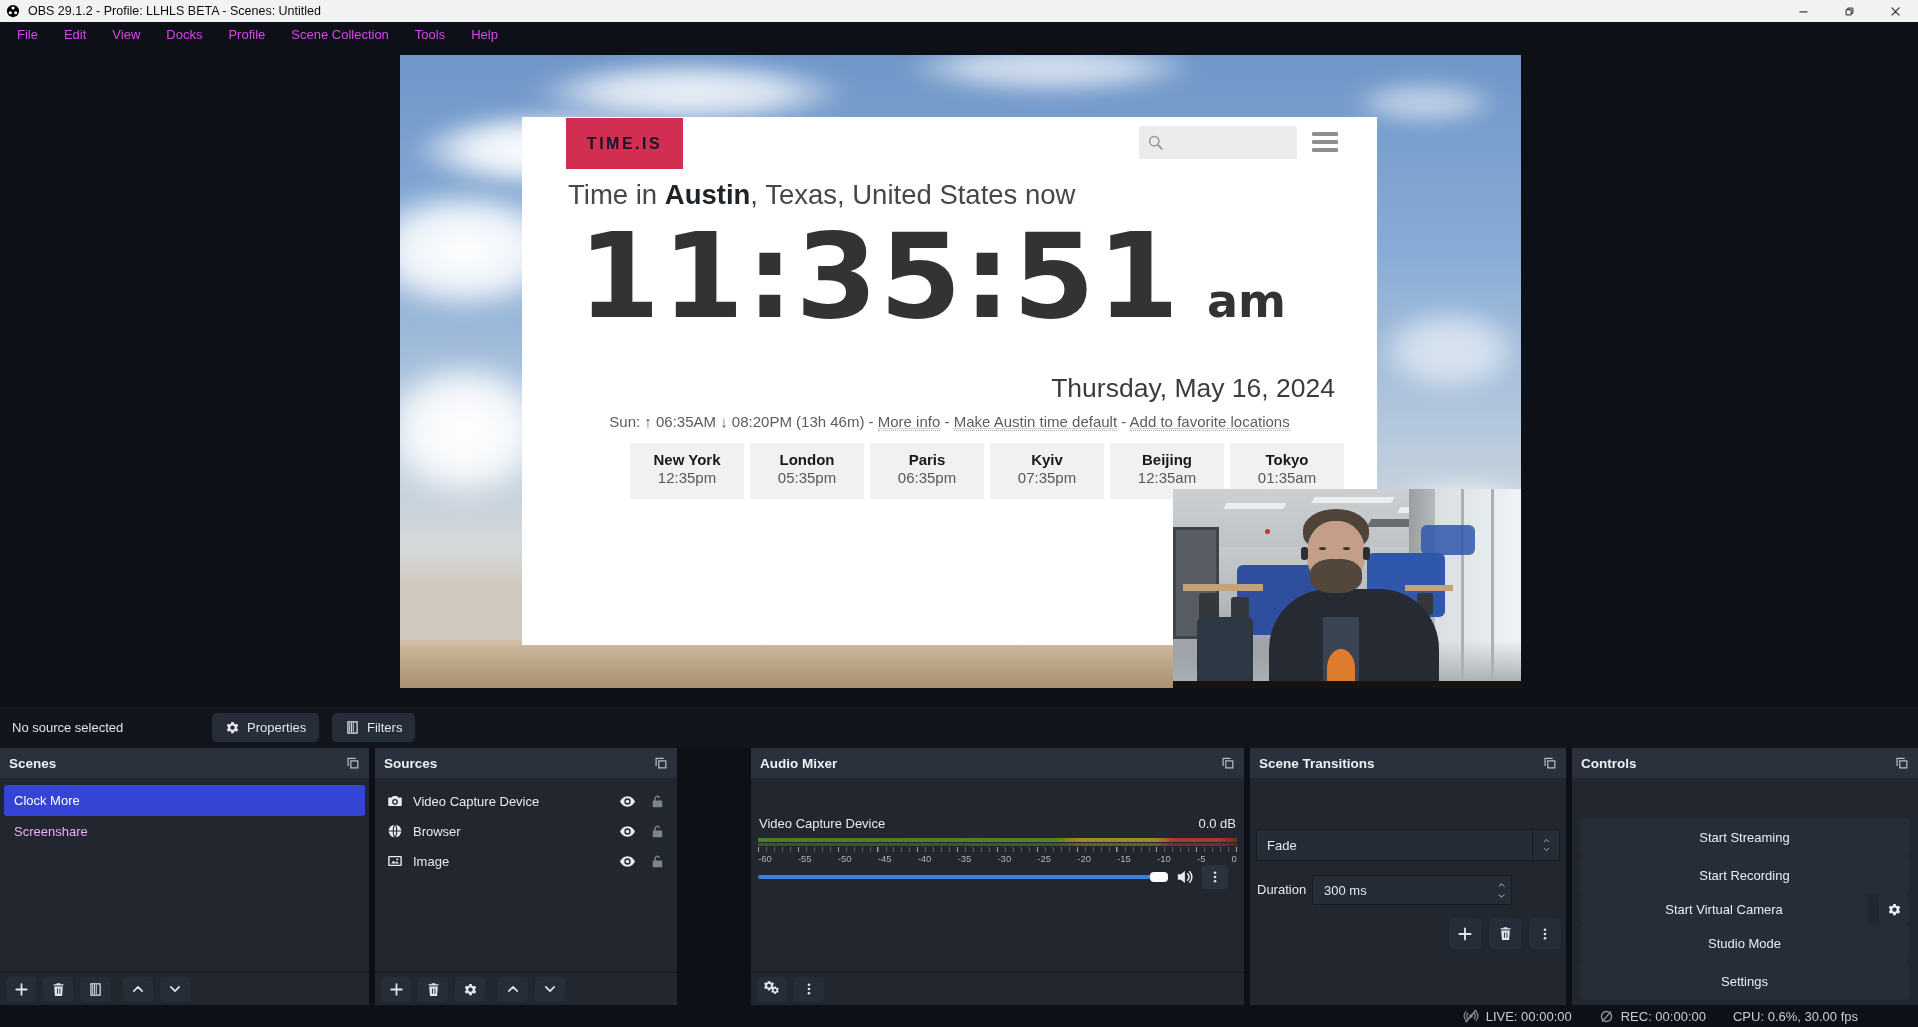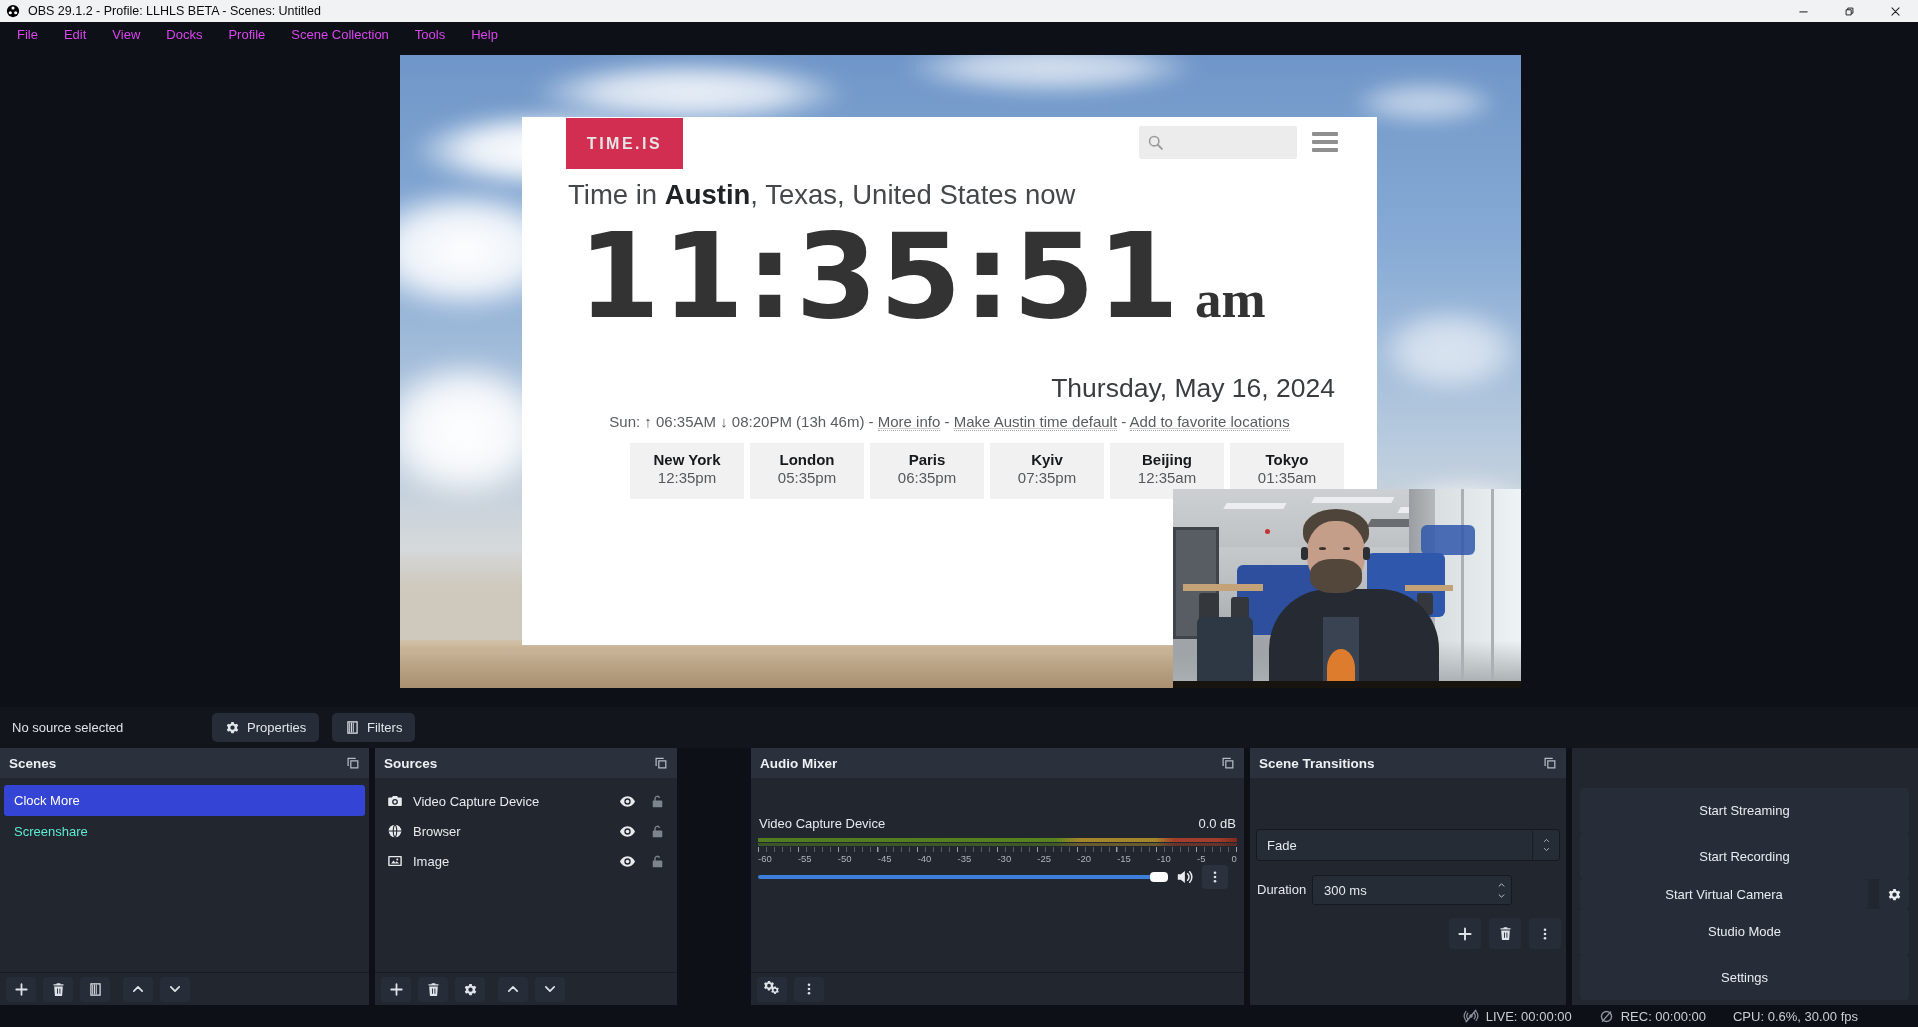--- a/index.html
+++ b/index.html
@@ -27,32 +27,32 @@
   .video{position:absolute;left:400px;top:8px;width:1121px;height:633px;overflow:hidden;
     background:linear-gradient(180deg,#6f96c8 0%,#87abd5 30%,#b9cbde 62%,#d5d9da 78%,#cfc8bd 84%);}
   .cloud{position:absolute;background:radial-gradient(closest-side,#ffffff 0%,rgba(255,255,255,.85) 55%,rgba(255,255,255,0) 100%);
     filter:blur(9px);border-radius:50%;}
   .desert{position:absolute;left:0;bottom:0;width:100%;height:48px;
     background:linear-gradient(180deg,#d2c1a8 0%,#bda78a 45%,#a89070 100%);}
   .desert::before{content:"";position:absolute;left:0;top:6px;width:100%;height:8px;background:#c7b094;opacity:.6;}
 
   
   .page{position:absolute;left:122px;top:62px;width:855px;height:528px;background:#ffffff;}
-  .ti-logo{position:absolute;left:44px;top:1px;width:117px;height:51px;background:#d22e52;color:#e5e5e5;
+  .ti-logo{position:absolute;left:44px;top:1px;width:117px;height:51px;background:#d22e52;color:#0f172a;
     display:flex;align-items:center;justify-content:center;font-weight:bold;font-size:16px;letter-spacing:2.5px;}
   .ti-search{position:absolute;left:617px;top:9px;width:150px;height:33px;background:#ececec;border-radius:2px;
     display:flex;align-items:center;padding-left:8px;color:#9a9a9a;}
   .ti-burger{position:absolute;left:790px;top:15px;width:26px;height:20px;display:flex;flex-direction:column;justify-content:space-between;}
   .ti-burger i{display:block;height:4px;background:#8f8f8f;border-radius:1px;}
   .ti-heading{position:absolute;left:46px;top:62px;font-size:27.5px;color:#45484b;white-space:nowrap;}
   .ti-heading b{color:#1f2326;font-weight:bold;}
   .ti-clock{position:absolute;left:56px;top:100px;line-height:118px;white-space:nowrap;color:#333;
     font-family:"DejaVu Sans",sans-serif;}
   .ti-clock .t{font-size:118px;font-weight:bold;letter-spacing:2px;}
-  .ti-clock .ampm{font-size:53px;font-weight:bold;margin-left:14px;font-family:Liberation Serif, serif;}
+  .ti-clock .ampm{font-size:46px;font-weight:bold;margin-left:26px;}
   .ti-date{position:absolute;right:42px;top:256px;font-size:26.5px;color:#3a3d40;}
   .ti-sun{position:absolute;left:0;top:296px;width:100%;text-align:center;font-size:15px;color:#5a5d60;white-space:nowrap;}
   .ti-sun .lnk{color:#5a5d60;border-bottom:1px dotted #a9a9a9;text-decoration:underline;text-decoration-color:#cfcfcf;cursor:pointer;}
   .ti-cities{position:absolute;left:108px;top:326px;display:flex;gap:6px;}
   .city-card{width:114px;height:56px;background:#f1f1f1;text-align:center;padding-top:8px;box-sizing:border-box;}
   .city-card .nm{font-size:15px;font-weight:bold;color:#17191c;}
   .city-card .tm{font-size:15px;color:#55585c;margin-top:1px;}
 
   
   .webcam{position:absolute;left:773px;top:434px;width:348px;height:199px;overflow:hidden;
@@ -92,21 +92,21 @@
     padding:0 9px;flex:none;}
   .panel-title{font-size:13.5px;font-weight:bold;color:#eef0f3;}
   .popout{color:#b6bcc4;}
   .panel-body{position:relative;flex:1;}
   .dock-toolbar{position:absolute;left:0;bottom:0;width:100%;height:33px;border-top:1px solid #171b22;
     display:flex;align-items:center;gap:7px;padding-left:6px;box-sizing:border-box;}
   .ibtn{width:30px;height:25px;background:#272d38;border-radius:4px;display:flex;align-items:center;justify-content:center;color:#dfe3e8;}
   .ibtn.sp{margin-left:6px;}
 
   
-  .scene-item{margin:0 4px;height:31px;display:flex;align-items:center;padding-left:10px;font-size:13px;color:#5eead4;border-radius:3px;}
+  .scene-item{margin:0 4px;height:31px;display:flex;align-items:center;padding-left:10px;font-size:13px;color:#f0abfc;border-radius:3px;}
   .scene-item.sel{background:#3444d4;color:#fff;}
   .scene-item.first{margin-top:7px;}
   .src-row{height:30px;display:flex;align-items:center;padding:0 12px;font-size:13px;color:#e8eaed;}
   .src-row:first-child{margin-top:8px;}
   .src-row .name{margin-left:10px;}
   .src-row .spacer{flex:1;}
   .src-row .dim{color:#7e848d;}
 
   
   .mix-top{position:absolute;left:8px;right:8px;top:38px;display:flex;justify-content:space-between;
@@ -625,20 +625,26 @@
       <div class="ibtn">
           <svg class="ic" width="14" height="14">
             <use href="#i-dots-v"></use>
           </svg>
         </div>
     </div>
   </div>
 </div>
 
 <div class="panel" style="left:1572px;width:346px;">
+  <div class="panel-header">
+    <span class="panel-title">Controls</span>
+    <svg class="ic popout" width="14" height="14">
+        <use href="#i-popout"></use>
+      </svg>
+  </div>
   <div class="panel-body">
     <div class="ctl-col">
       <div class="ctl-btn">Start Streaming</div>
       <div class="ctl-btn">Start Recording</div>
       <div class="ctl-row">
         <div class="ctl-btn">Start Virtual Camera</div>
         <div class="ctl-btn ctl-gear">
             <svg class="ic" width="15" height="15">
               <use href="#i-gear"></use>
             </svg>

